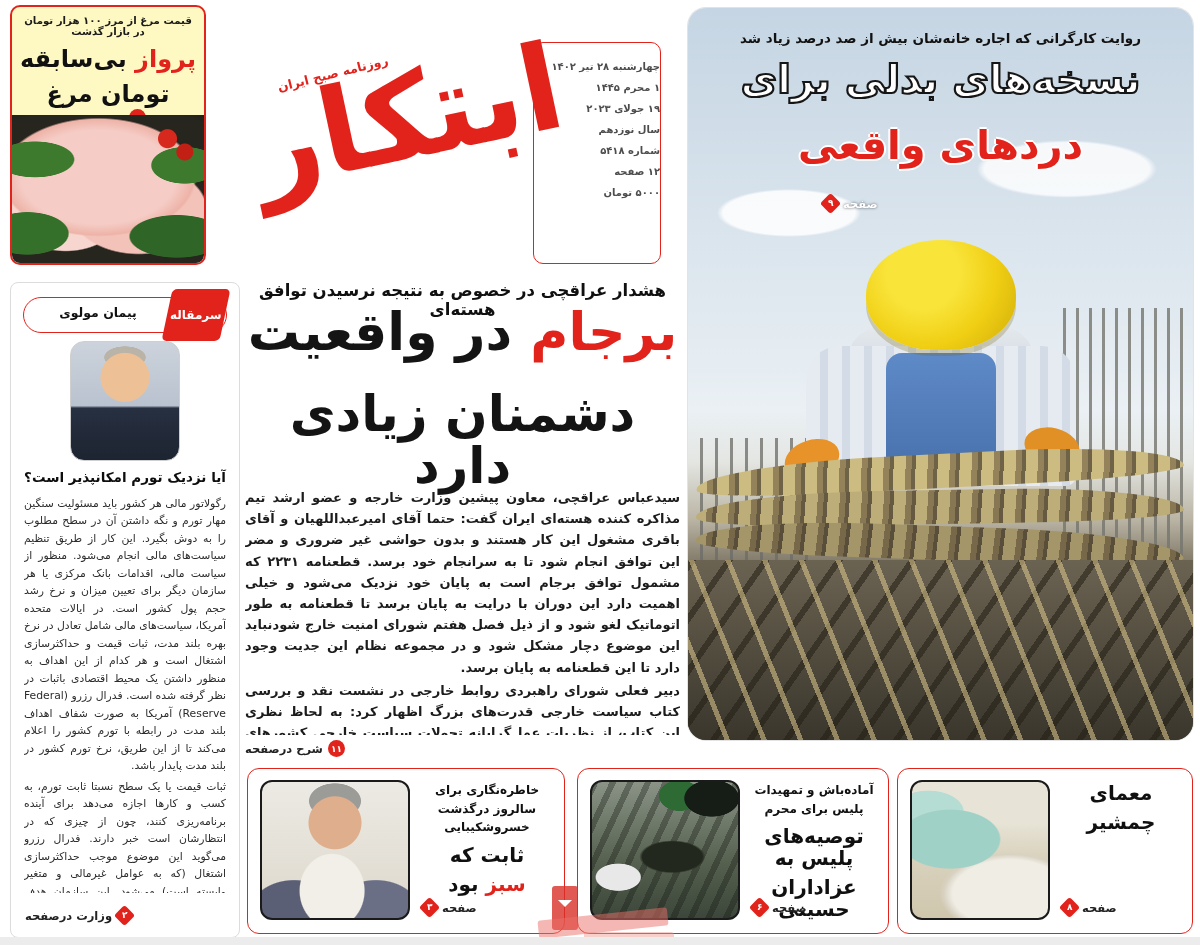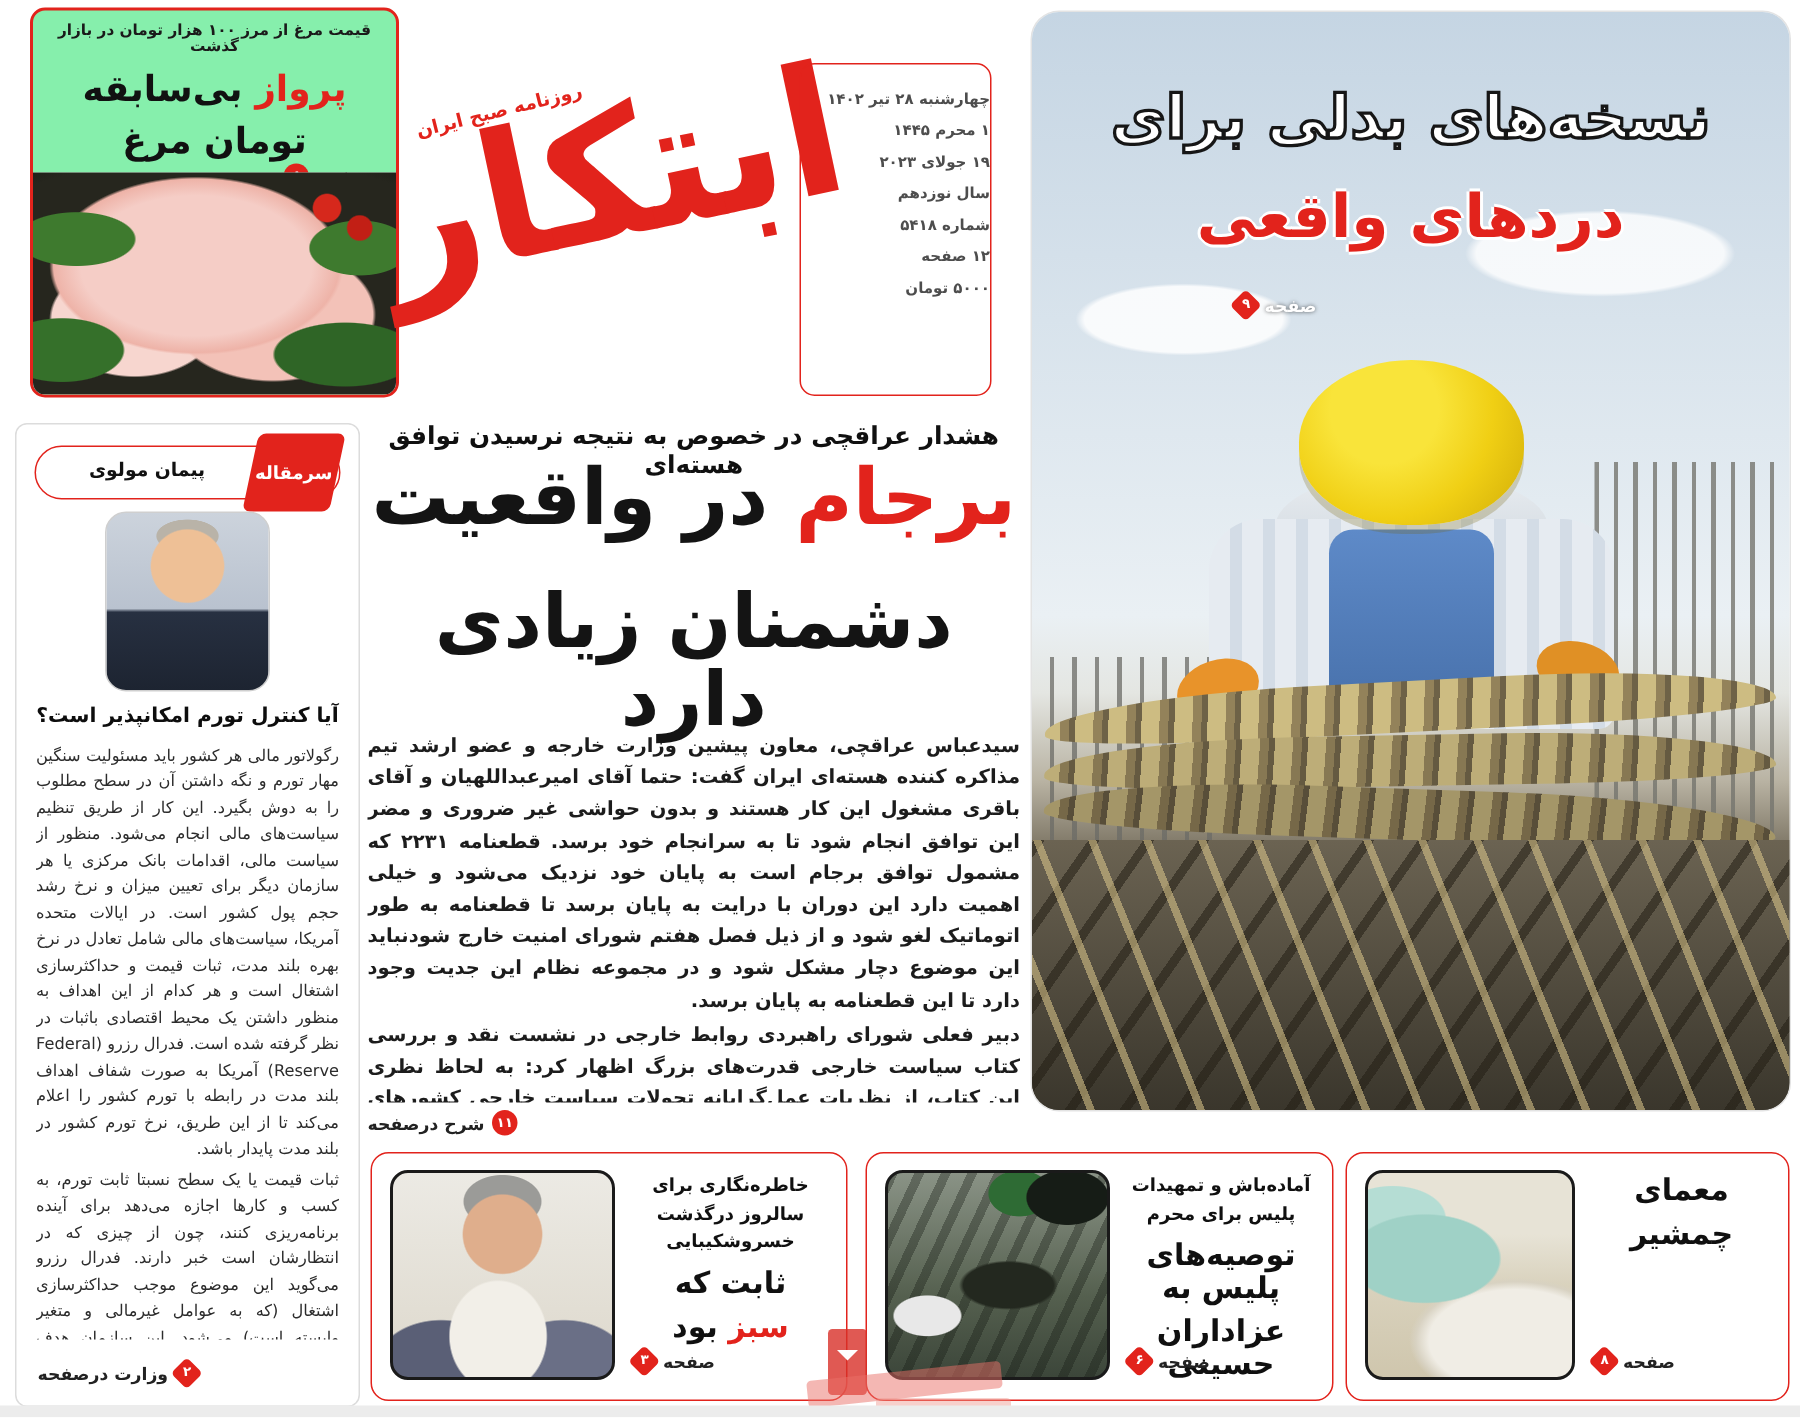--- a/index.html
+++ b/index.html
@@ -10,22 +10,22 @@
   .jst{text-align:justify;}
   
   .badge-row{display:flex;direction:ltr;align-items:center;gap:5px;}
   .badge{background:#e2231c;color:#fff;display:flex;align-items:center;justify-content:center;
          font-weight:bold;flex:0 0 auto;}
   .badge.diamond{width:15px;height:15px;border-radius:3px;transform:rotate(45deg);}
   .badge.diamond > span{transform:rotate(-45deg);font-size:9px;line-height:1;}
   .badge.circ{width:17px;height:17px;border-radius:50%;font-size:9px;}
   .badge-label{font-size:11.5px;font-weight:bold;color:#222;}
   
-  .chicken-card{left:20px;top:5px;width:246px;height:260px;border:2px solid #e2231c;
-    border-radius:10px;background:#86efac;overflow:hidden;box-sizing:border-box;}
+  .chicken-card{left:10px;top:5px;width:196px;height:260px;border:2px solid #e2231c;
+    border-radius:10px;background:#fef9c3;overflow:hidden;box-sizing:border-box;}
   .cb-kicker{margin:8px 6px 0;font-size:10.2px;font-weight:bold;color:#1a1a1a;text-align:center;}
   .cb-headline{margin-top:5px;text-align:center;font-weight:bold;font-size:24px;line-height:1.45;color:#111;}
   .cb-badge{position:absolute;left:auto;right:auto;top:102px;margin-right:18px;}
   .cb-photo{position:absolute;left:0;right:0;bottom:0;height:148px;
     background:
       radial-gradient(circle 10px at 81% 16%, #d6281c 0 9px, rgba(0,0,0,0) 10px),
       radial-gradient(circle 9px at 90% 25%, #c21f15 0 8px, rgba(0,0,0,0) 9px),
       radial-gradient(55px 30px at 90% 34%, #3e7a2e 0 60%, rgba(0,0,0,0) 62%),
       radial-gradient(70px 36px at 8% 80%, #35702a 0 58%, rgba(0,0,0,0) 60%),
       radial-gradient(70px 32px at 12% 30%, #3e7a2e 0 55%, rgba(0,0,0,0) 57%),
@@ -203,20 +203,21 @@
     <div class="wp-hood"></div>
     <div class="wp-torso"></div>
     <div class="wp-vest"></div>
     <div class="wp-helmet"></div>
     <div class="wp-glove-l"></div>
     <div class="wp-glove-r"></div>
     <div class="wp-rebar"></div>
     <div class="wp-rebar r2"></div>
     <div class="wp-rebar r3"></div>
     <div class="wp-cage"></div>
+    <div class="wp-kicker">روایت کارگرانی که اجاره خانه‌شان بیش از صد درصد زیاد شد</div>
     <div class="wp-h1">نسخه‌های بدلی برای</div>
     <div class="wp-h2">دردهای واقعی</div>
     <div class="badge-row wp-badge">
       <span class="badge diamond">
           <span>۹</span>
         </span>
       <span class="badge-label">صفحه</span>
     </div>
   </div>
 
@@ -236,21 +237,21 @@
       </span>
   </div>
 
   <div class="abs editorial-box">
     <div class="ed-pill"></div>
     <div class="ed-author">پیمان مولوی</div>
     <div class="ed-flag">
         <span>سرمقاله</span>
       </div>
     <div class="ed-photo"></div>
-    <div class="ed-title">آیا کنترل تورم امکانپذیر است؟</div>
+    <div class="ed-title">آیا نزدیک تورم امکانپذیر است؟</div>
     <div class="ed-body jst">
         <p>رگولاتور مالی هر کشور باید مسئولیت سنگین مهار تورم و نگه داشتن آن در سطح مطلوب را به دوش بگیرد. این کار از طریق تنظیم سیاست‌های مالی انجام می‌شود. منظور از سیاست مالی، اقدامات بانک مرکزی یا هر سازمان دیگر برای تعیین میزان و نرخ رشد حجم پول کشور است. در ایالات متحده آمریکا، سیاست‌های مالی شامل تعادل در نرخ بهره بلند مدت، ثبات قیمت و حداکثرسازی اشتغال است و هر کدام از این اهداف به منظور داشتن یک محیط اقتصادی باثبات در نظر گرفته شده است. فدرال رزرو (Federal Reserve) آمریکا به صورت شفاف اهداف بلند مدت در رابطه با تورم کشور را اعلام می‌کند تا از این طریق، نرخ تورم کشور در بلند مدت پایدار باشد.</p>
         <p>ثبات قیمت یا یک سطح نسبتا ثابت تورم، به کسب و کارها اجازه می‌دهد برای آینده برنامه‌ریزی کنند، چون از چیزی که در انتظارشان است خبر دارند. فدرال رزرو می‌گوید این موضوع موجب حداکثرسازی اشتغال (که به عوامل غیرمالی و متغیر وابسته است) می‌شود. این سازمان هدف مشخصی برای حداکثرسازی اشتغال در نظر نگرفته و می‌گوید این موضوع عمدتا به ارزیابی کارفرمایان بستگی دارد. لازم به ذکر است که منظور از حداکثرسازی اشتغال، صفر کردن نرخ بیکاری نیست، زیرا در هر بازه زمانی به دلیل این که مردم موقعیت شغلی‌شان را رها می‌کنند و به سراغ مشاغل دیگر می‌روند، نوسان وجود دارد.</p>
       </div>
     <div class="badge-row ed-more">
       <span class="badge-label">وزارت درصفحه</span>
       <span class="badge diamond">
           <span>۲</span>
         </span>
     </div>

